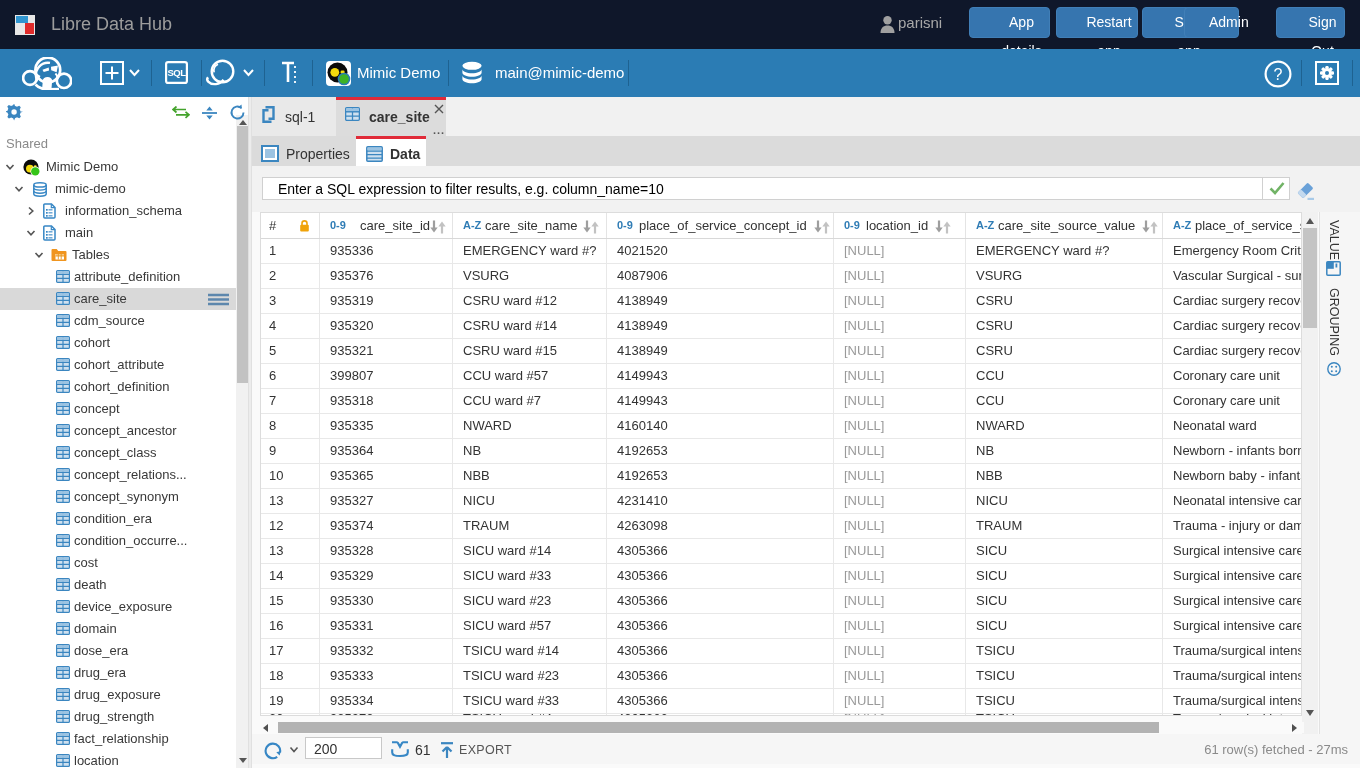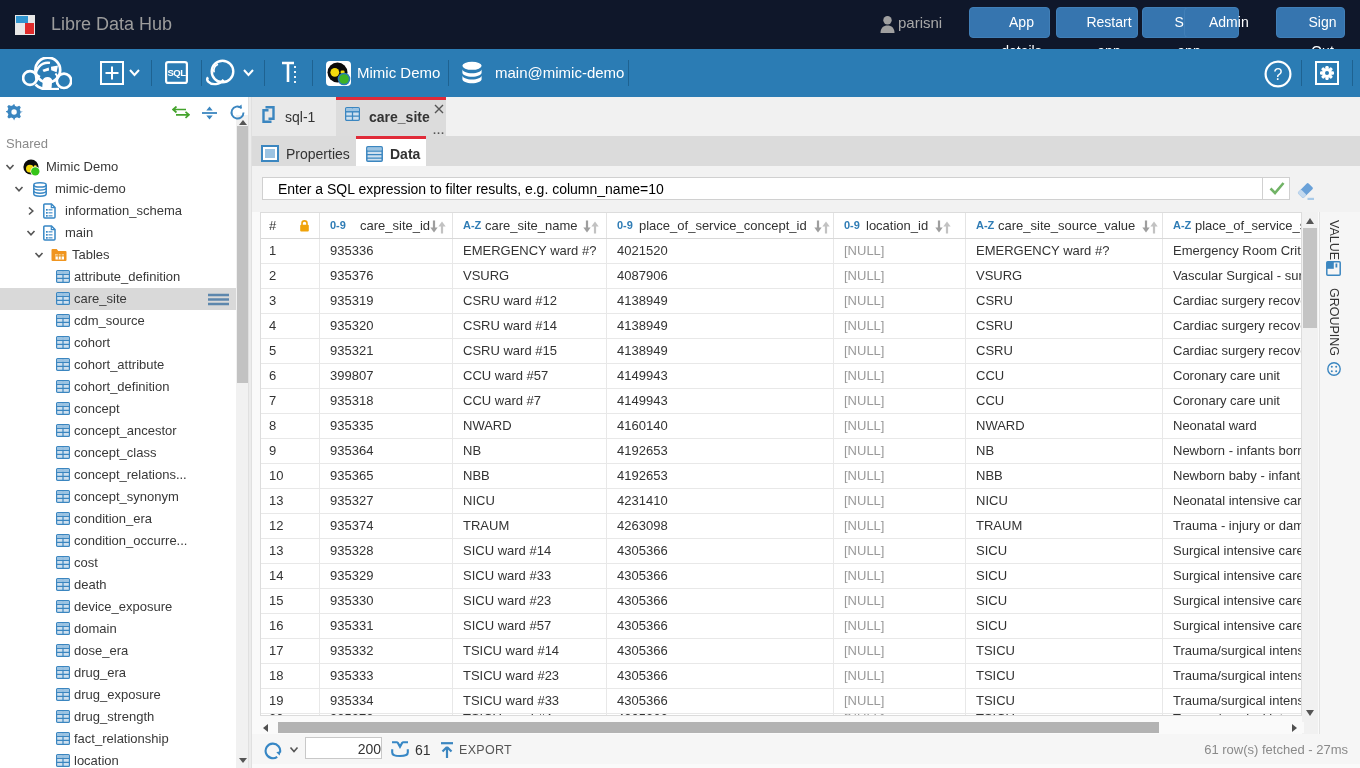--- a/index.html
+++ b/index.html
@@ -55,21 +55,21 @@
 .nul { color:#999; }
 .icon09 { color:#2f7cb5; font-weight:bold; font-size:11px; }
 
 #vscroll { position:absolute; left:1050px; top:115px; width:16px; height:522px; background:#f1f1f1; }
 #vthumb { position:absolute; left:1051px; top:131px; width:14px; height:100px; background:#c4c4c4; }
 #hscroll { position:absolute; left:8px; top:625px; width:1044px; height:11px; background:#fafafa; }
 #hthumb { position:absolute; left:18px; top:0; width:881px; height:11px; background:#b3b3b3; }
 #rightpanel { position:absolute; left:1067px; top:115px; width:41px; height:522px; background:#f6f6f6; border-left:1px solid #e2e2e2; }
 .vtext { position:absolute; transform:rotate(90deg); transform-origin:left top; font-size:12.5px; color:#333; white-space:nowrap; }
 
-#footer { position:absolute; left:0; top:637px; width:1108px; height:30px; background:#f6f6f6;text-align:right; }
+#footer { position:absolute; left:0; top:637px; width:1108px; height:30px; background:#f6f6f6; }
 #fetchinput { position:absolute; left:53px; top:3px; width:77px; height:22px; background:#fff; border:1px solid #c8c8c8; line-height:22px; padding-left:8px; font-size:14px; }
 #status { position:absolute; right:12px; top:8px; color:#8a8a8a; font-size:13px; }
 </style>
 </head>
 <body>
 <div id="app">
   <div id="topbar">
     <div id="logo">
         <div class="b"></div>
         <div class="r"></div>

